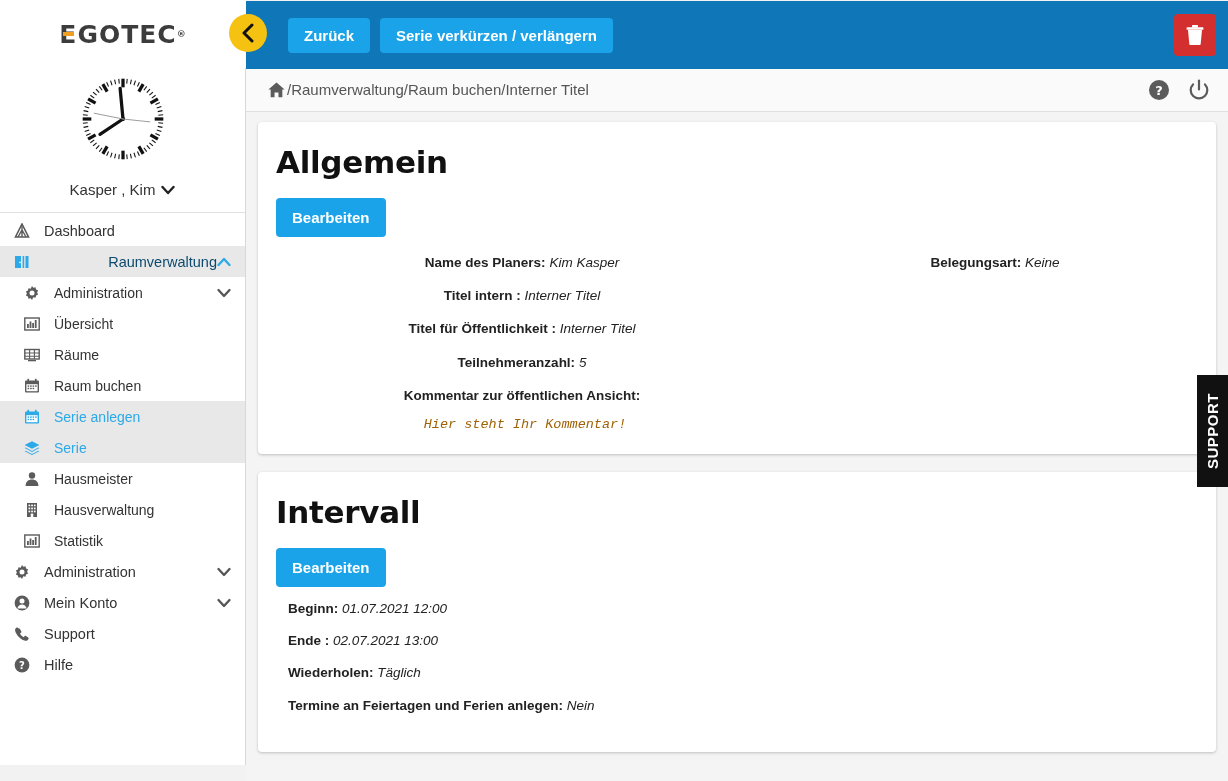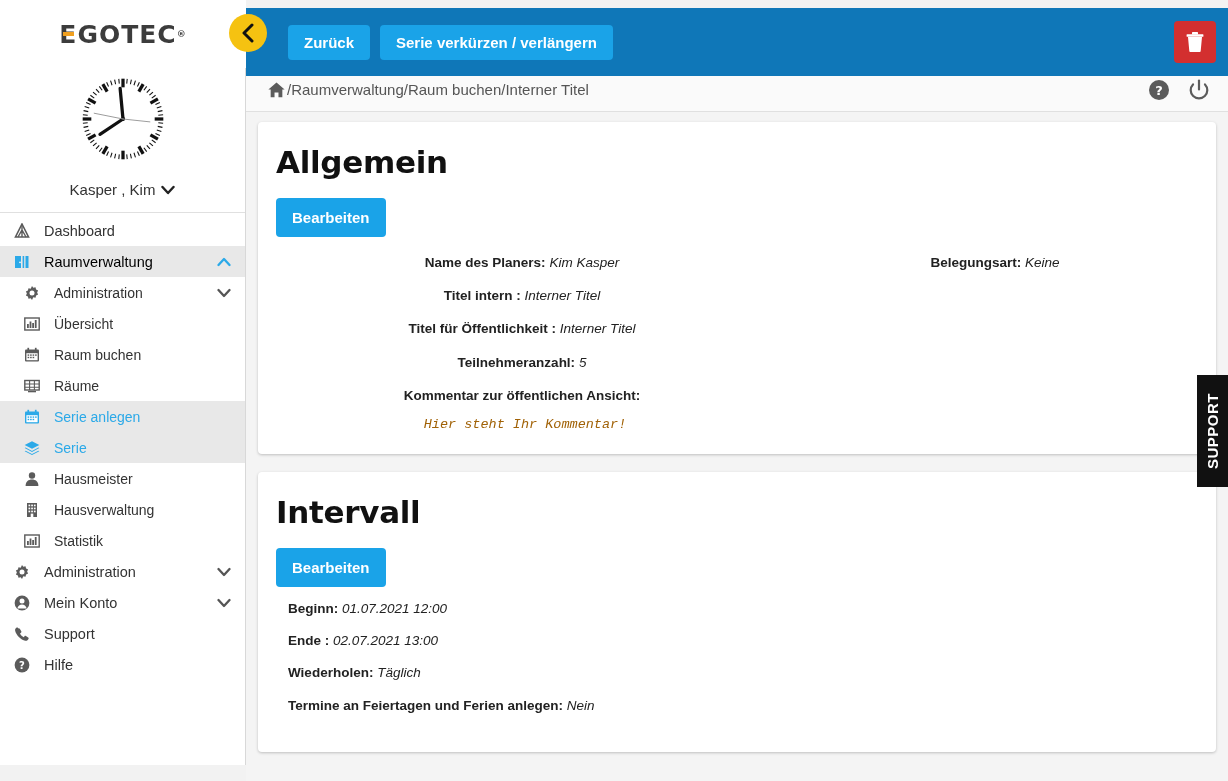--- a/index.html
+++ b/index.html
@@ -28,21 +28,21 @@
     position: relative;
   }
   .logo-e1 { position: relative; }
   .logo-bar-accent {
     position: absolute; left: 4px; top: 12px;
     width: 11px; height: 4px; background: #f0a020;
   }
   .logo-reg { font-size: 9px; vertical-align: super; color: #3c3c3c; }
 
   .topbar {
-    position: absolute; left: 246px; top: 8px;
+    position: absolute; left: 246px; top: 1px;
     width: 982px; height: 68px;
     background: #0f77b8;
     display: flex; align-items: center;
     z-index: 3;
   }
   .topbtn {
     background: #1aa3e8; color: #fff;
     border: none; border-radius: 4px;
     font-family: "Liberation Sans", sans-serif;
     font-size: 15px; font-weight: 700;
@@ -93,21 +93,21 @@
     height: 31px; padding-left: 14px; padding-right: 14px;
     font-size: 14.5px; color: #333; cursor: pointer;
   }
   .nav-item .ico {
     width: 22px; display: flex; align-items: center; justify-content: flex-start;
     flex: 0 0 22px;
   }
   .nav-item .lbl { margin-left: 8px; flex: 1; white-space: nowrap; }
   .nav-item.sub { padding-left: 24px; font-size: 14px; }
   .nav-item.active { background: #e8e8e8; color: #2ba9e8; }
-  .nav-item.active .lbl { color: #000000; }
+  .nav-item.active .lbl { color: #0c4a6e; text-align: right; }
   .nav-item.highlight { background: #e8e8e8; }
   .nav-item.highlight .lbl { color: #2ba9e8; }
   .chev { margin-left: auto; display: flex; align-items: center; }
 
   
   .crumbbar {
     position: absolute; left: 246px; top: 68px;
     width: 982px; height: 44px;
     background: #fafafa;
     border-bottom: 1px solid #e0e0e0;
@@ -340,46 +340,46 @@
               <rect x="5.6" y="5.5" width="1.8" height="6.5" fill="#5b5b5b"></rect>
               <rect x="8.2" y="7" width="1.8" height="5" fill="#5b5b5b"></rect>
               <rect x="10.8" y="4" width="1.8" height="8" fill="#5b5b5b"></rect>
             </svg>
           </span>
           <span class="lbl">Übersicht</span>
         </div>
         <div class="nav-item sub">
           <span class="ico">
             <svg width="16" height="16" viewBox="0 0 16 16">
+              <rect x="0.8" y="2.5" width="14.4" height="9.5" fill="none" stroke="#5b5b5b" stroke-width="1.4"></rect>
+              <path d="M0.8 6 h14.4 M0.8 9.2 h14.4 M5.6 2.5 v9.5 M10.4 2.5 v9.5" stroke="#5b5b5b" stroke-width="1.1"></path>
+              <path d="M4 13.6 h8" stroke="#5b5b5b" stroke-width="1.4"></path>
+            </svg>
+          </span>
+          <span class="lbl">Räume</span>
+        </div>
+        <div class="nav-item sub">
+          <span class="ico">
+            <svg width="16" height="16" viewBox="0 0 16 16">
               <rect x="1" y="2.4" width="14" height="12.2" rx="1" fill="#5b5b5b"></rect>
               <rect x="2.4" y="6.2" width="11.2" height="7" fill="#fff"></rect>
               <rect x="3.4" y="0.8" width="1.7" height="2.8" fill="#5b5b5b"></rect>
               <rect x="10.9" y="0.8" width="1.7" height="2.8" fill="#5b5b5b"></rect>
               <g fill="#5b5b5b">
                 <rect x="3.6" y="7.4" width="1.6" height="1.4"></rect>
                 <rect x="6.1" y="7.4" width="1.6" height="1.4"></rect>
                 <rect x="8.6" y="7.4" width="1.6" height="1.4"></rect>
                 <rect x="11.1" y="7.4" width="1.6" height="1.4"></rect>
                 <rect x="3.6" y="9.8" width="1.6" height="1.4"></rect>
                 <rect x="6.1" y="9.8" width="1.6" height="1.4"></rect>
                 <rect x="8.6" y="9.8" width="1.6" height="1.4"></rect>
               </g>
             </svg>
           </span>
           <span class="lbl">Raum buchen</span>
-        </div>
-        <div class="nav-item sub">
-          <span class="ico">
-            <svg width="16" height="16" viewBox="0 0 16 16">
-              <rect x="0.8" y="2.5" width="14.4" height="9.5" fill="none" stroke="#5b5b5b" stroke-width="1.4"></rect>
-              <path d="M0.8 6 h14.4 M0.8 9.2 h14.4 M5.6 2.5 v9.5 M10.4 2.5 v9.5" stroke="#5b5b5b" stroke-width="1.1"></path>
-              <path d="M4 13.6 h8" stroke="#5b5b5b" stroke-width="1.4"></path>
-            </svg>
-          </span>
-          <span class="lbl">Räume</span>
         </div>
         <div class="nav-item sub highlight">
           <span class="ico">
             <svg width="16" height="16" viewBox="0 0 16 16">
               <rect x="1" y="2.4" width="14" height="12.2" rx="1" fill="#2ba9e8"></rect>
               <rect x="2.4" y="6.2" width="11.2" height="7" fill="#fff"></rect>
               <rect x="3.4" y="0.8" width="1.7" height="2.8" fill="#2ba9e8"></rect>
               <rect x="10.9" y="0.8" width="1.7" height="2.8" fill="#2ba9e8"></rect>
               <g fill="#2ba9e8">
                 <rect x="3.6" y="7.4" width="1.6" height="1.4"></rect>

